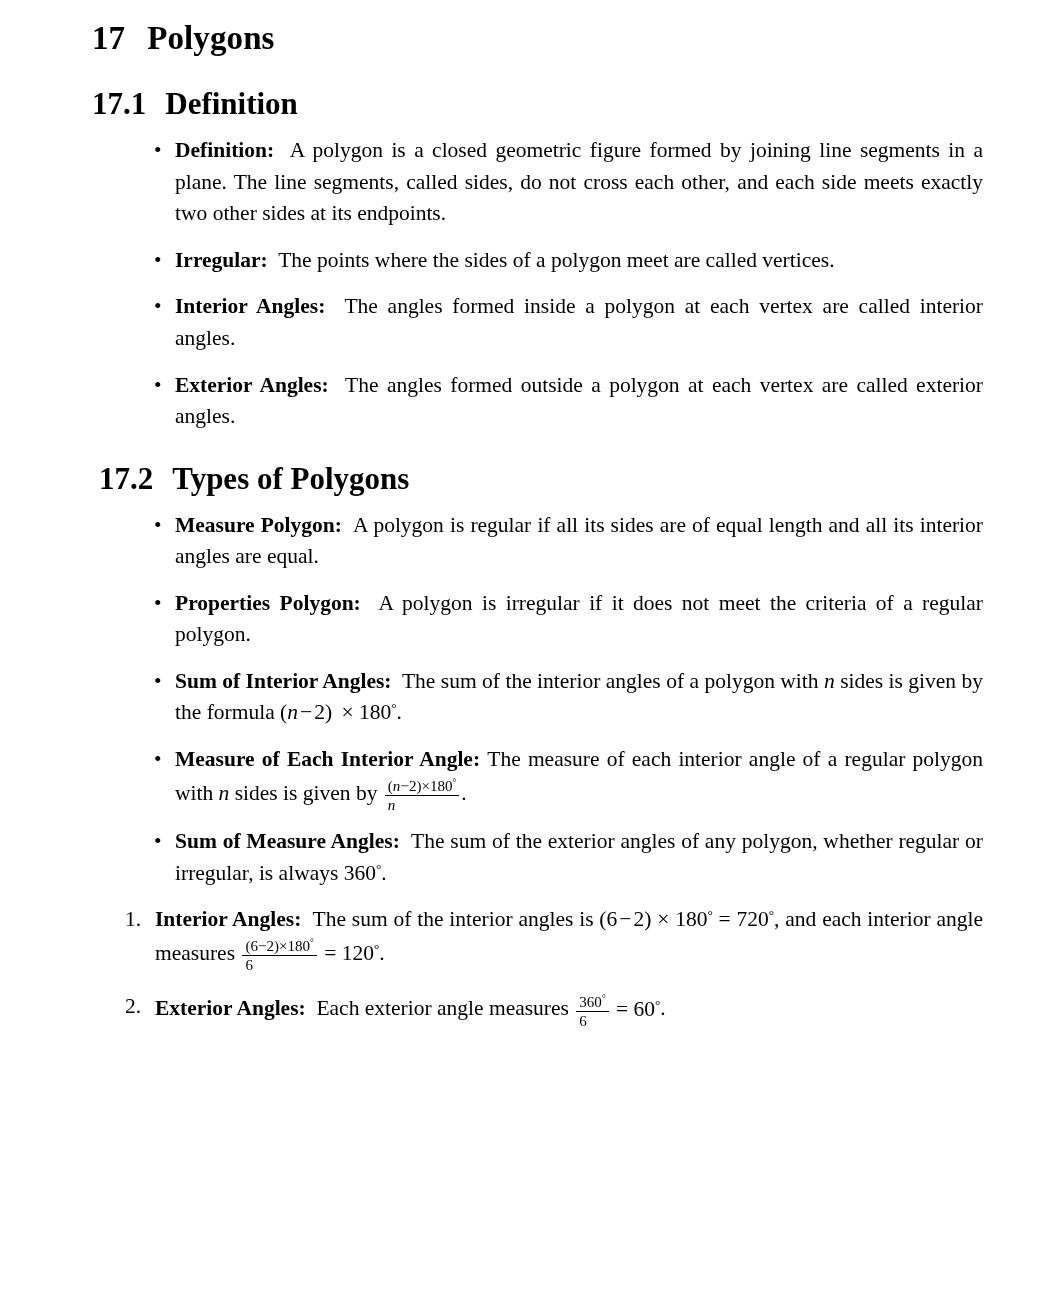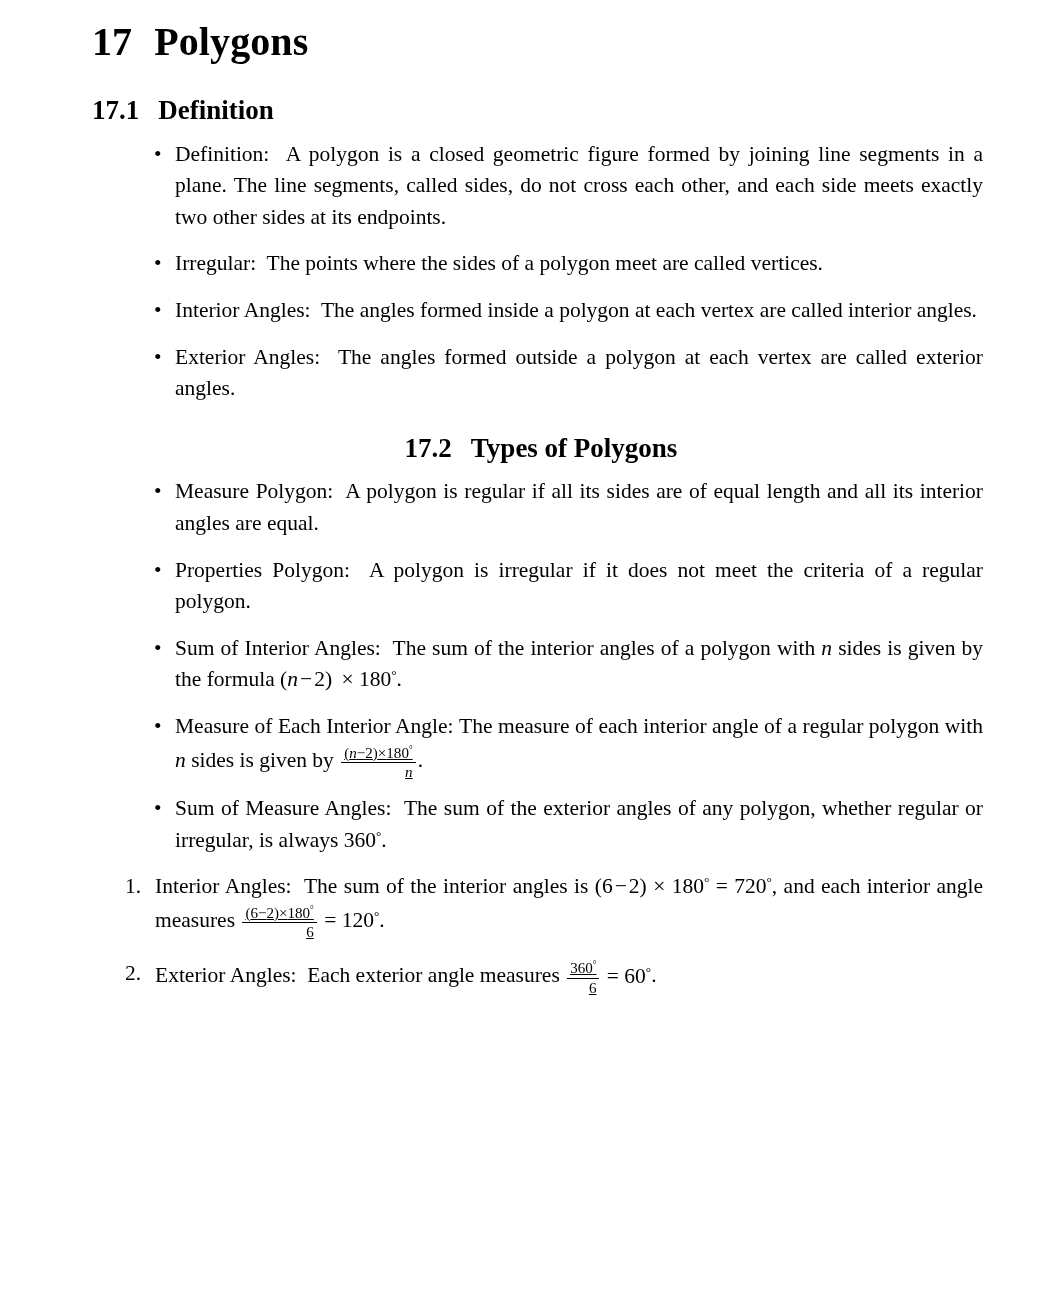--- a/index.html
+++ b/index.html
@@ -25,38 +25,38 @@
   }
   .content {
     position: absolute;
     left: 92px;
     top: 18px;
     width: 891px;   
   }
 
   
   h1.chapter-title {
-    font-size: 40px;
+    font-size: 33px;
     font-weight: bold;
     margin: 0 0 0 0;
     padding: 0;
     line-height: 1.22;
     letter-spacing: 0.1px;
   }
   h1.chapter-title .num { margin-right: 22px; }
 
   h2.section-title {
-    font-size: 27px;
+    font-size: 31px;
     font-weight: bold;
     margin: 27px 0 0 0;
     padding: 0;
     line-height: 1.25;
   }
   h2.section-title .num { margin-right: 19px; }
-  h2.sec-indent { margin-left: 7px; text-align: center; }
+  h2.sec-indent { margin-left: 7px; }
 
   
   p.body-par {
     font-size: 21.5px;
     line-height: 1.47;
     margin: 16px 0 0 0;
     text-align: justify;
   }
 
   
@@ -88,39 +88,38 @@
   ol.numbers > li > .num-mark {
     position: absolute;
     left: 0;
     top: 0;
     font-size: 21.5px;
     line-height: 1.47;
   }
 
   li:last-child { margin-bottom: 0; }
 
-  .lead { font-weight: normal; }
+  .lead { font-weight: bold; }
   .lead-gap { }
 
   
   .math { font-family: "Liberation Serif", "DejaVu Serif", serif; }
   .mvar { font-style: italic; }
   .mop { padding: 0 2px; }
 
   
   .frac {
     display: inline-block;
     vertical-align: -0.52em;
-    text-align: right;
+    text-align: left;
     font-size: 0.70em;
     line-height: 1.08;
     margin: 0 2px;
     position: relative;
     top: 0.14em;
-    text-decoration: underline;
   }
   .frac .fnum {
     display: block;
     padding: 0 3px 1px 3px;
     white-space: nowrap;
   }
   .frac .fbar {
     display: block;
     border-top: 1.1px solid #000;
     height: 0;

